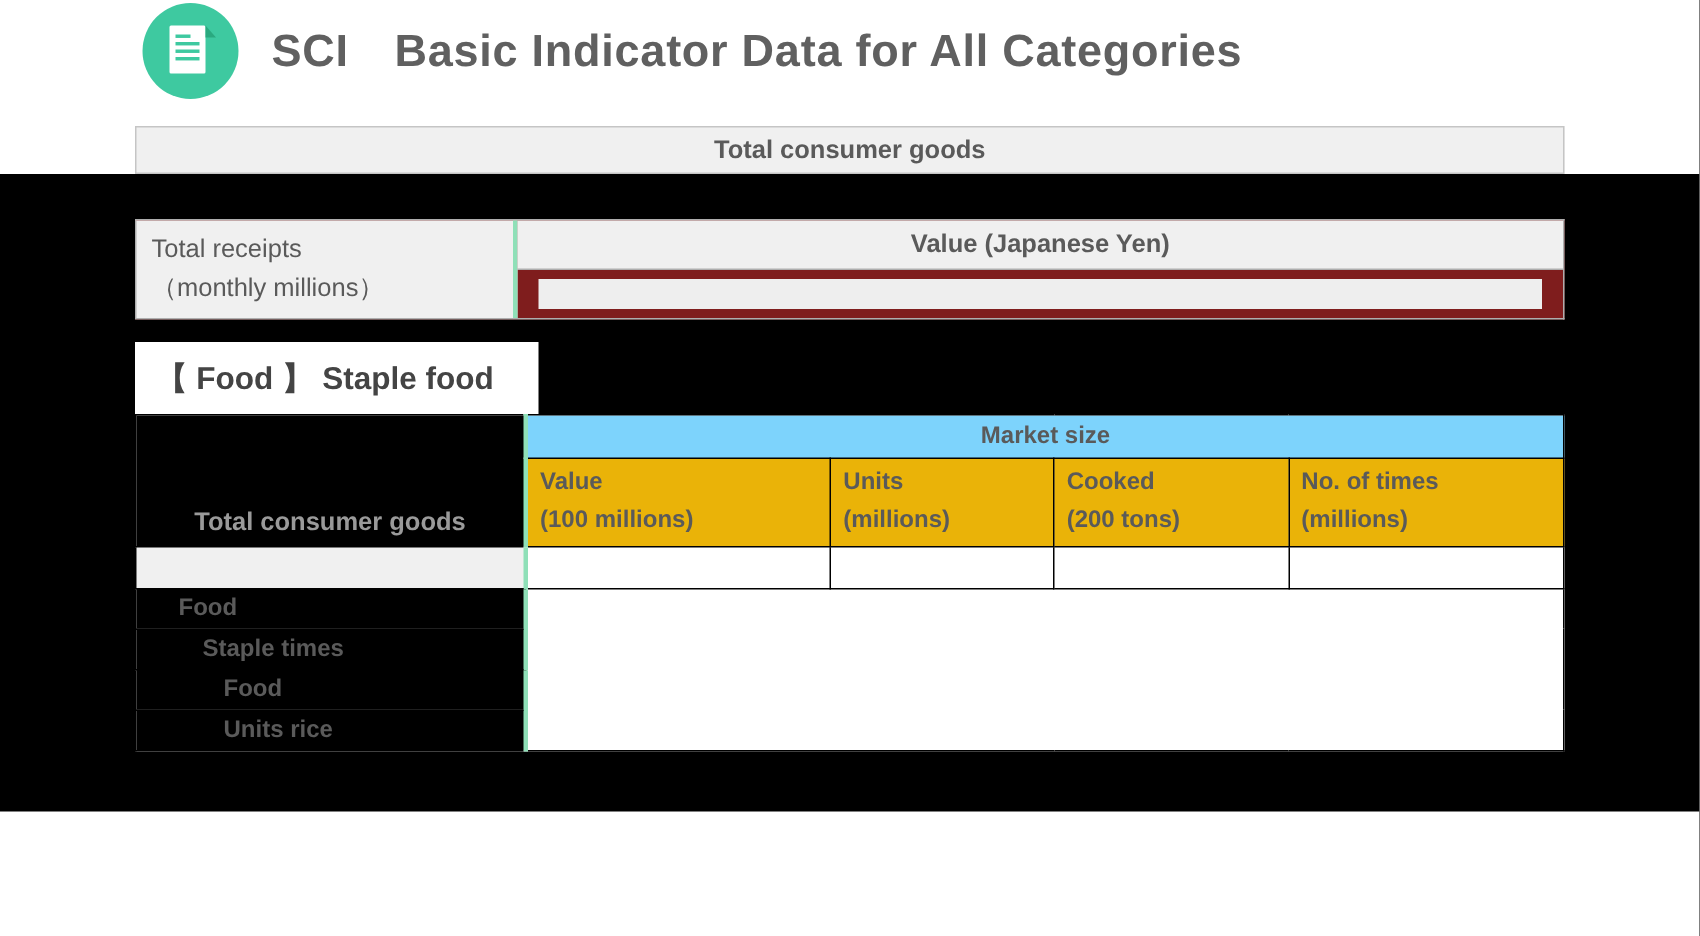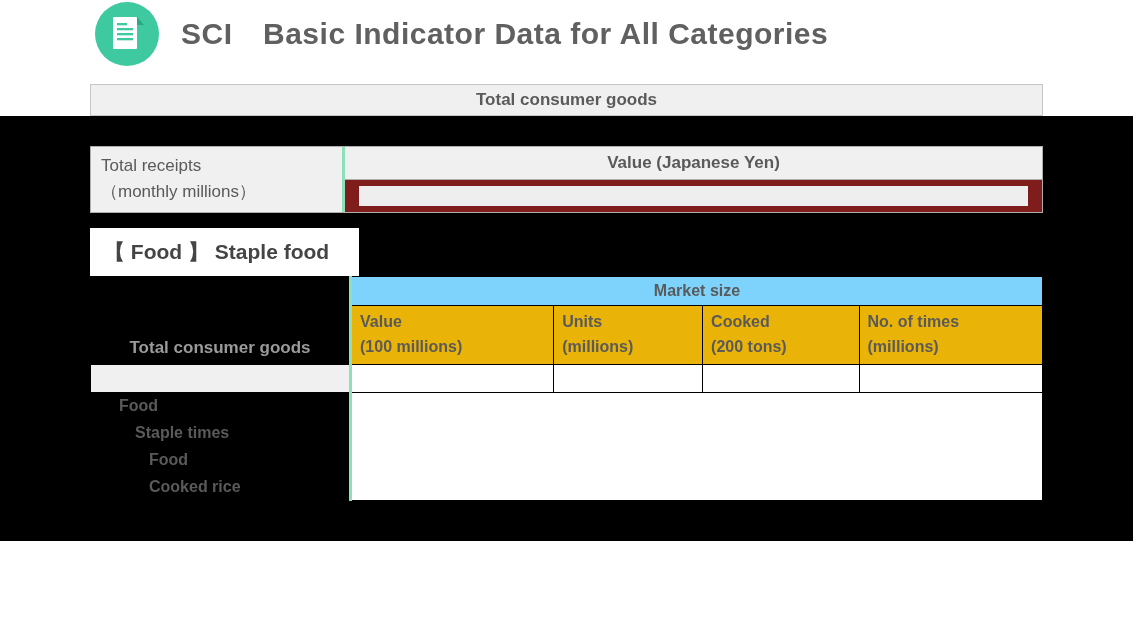--- a/index.html
+++ b/index.html
@@ -259,19 +259,19 @@
         <td class="row-label indent1">Food</td>
         <td class="white-overlay" colspan="4" rowspan="4"></td>
       </tr>
       <tr>
         <td class="row-label indent2">Staple times</td>
       </tr>
       <tr>
         <td class="row-label indent3">Food</td>
       </tr>
       <tr>
-        <td class="row-label indent3">Cooked rice</td>
+        <td class="row-label indent3">Units rice</td>
       </tr>
     </tbody>
       </table>
   </div>
 
 </div>
 
 </body></html>

